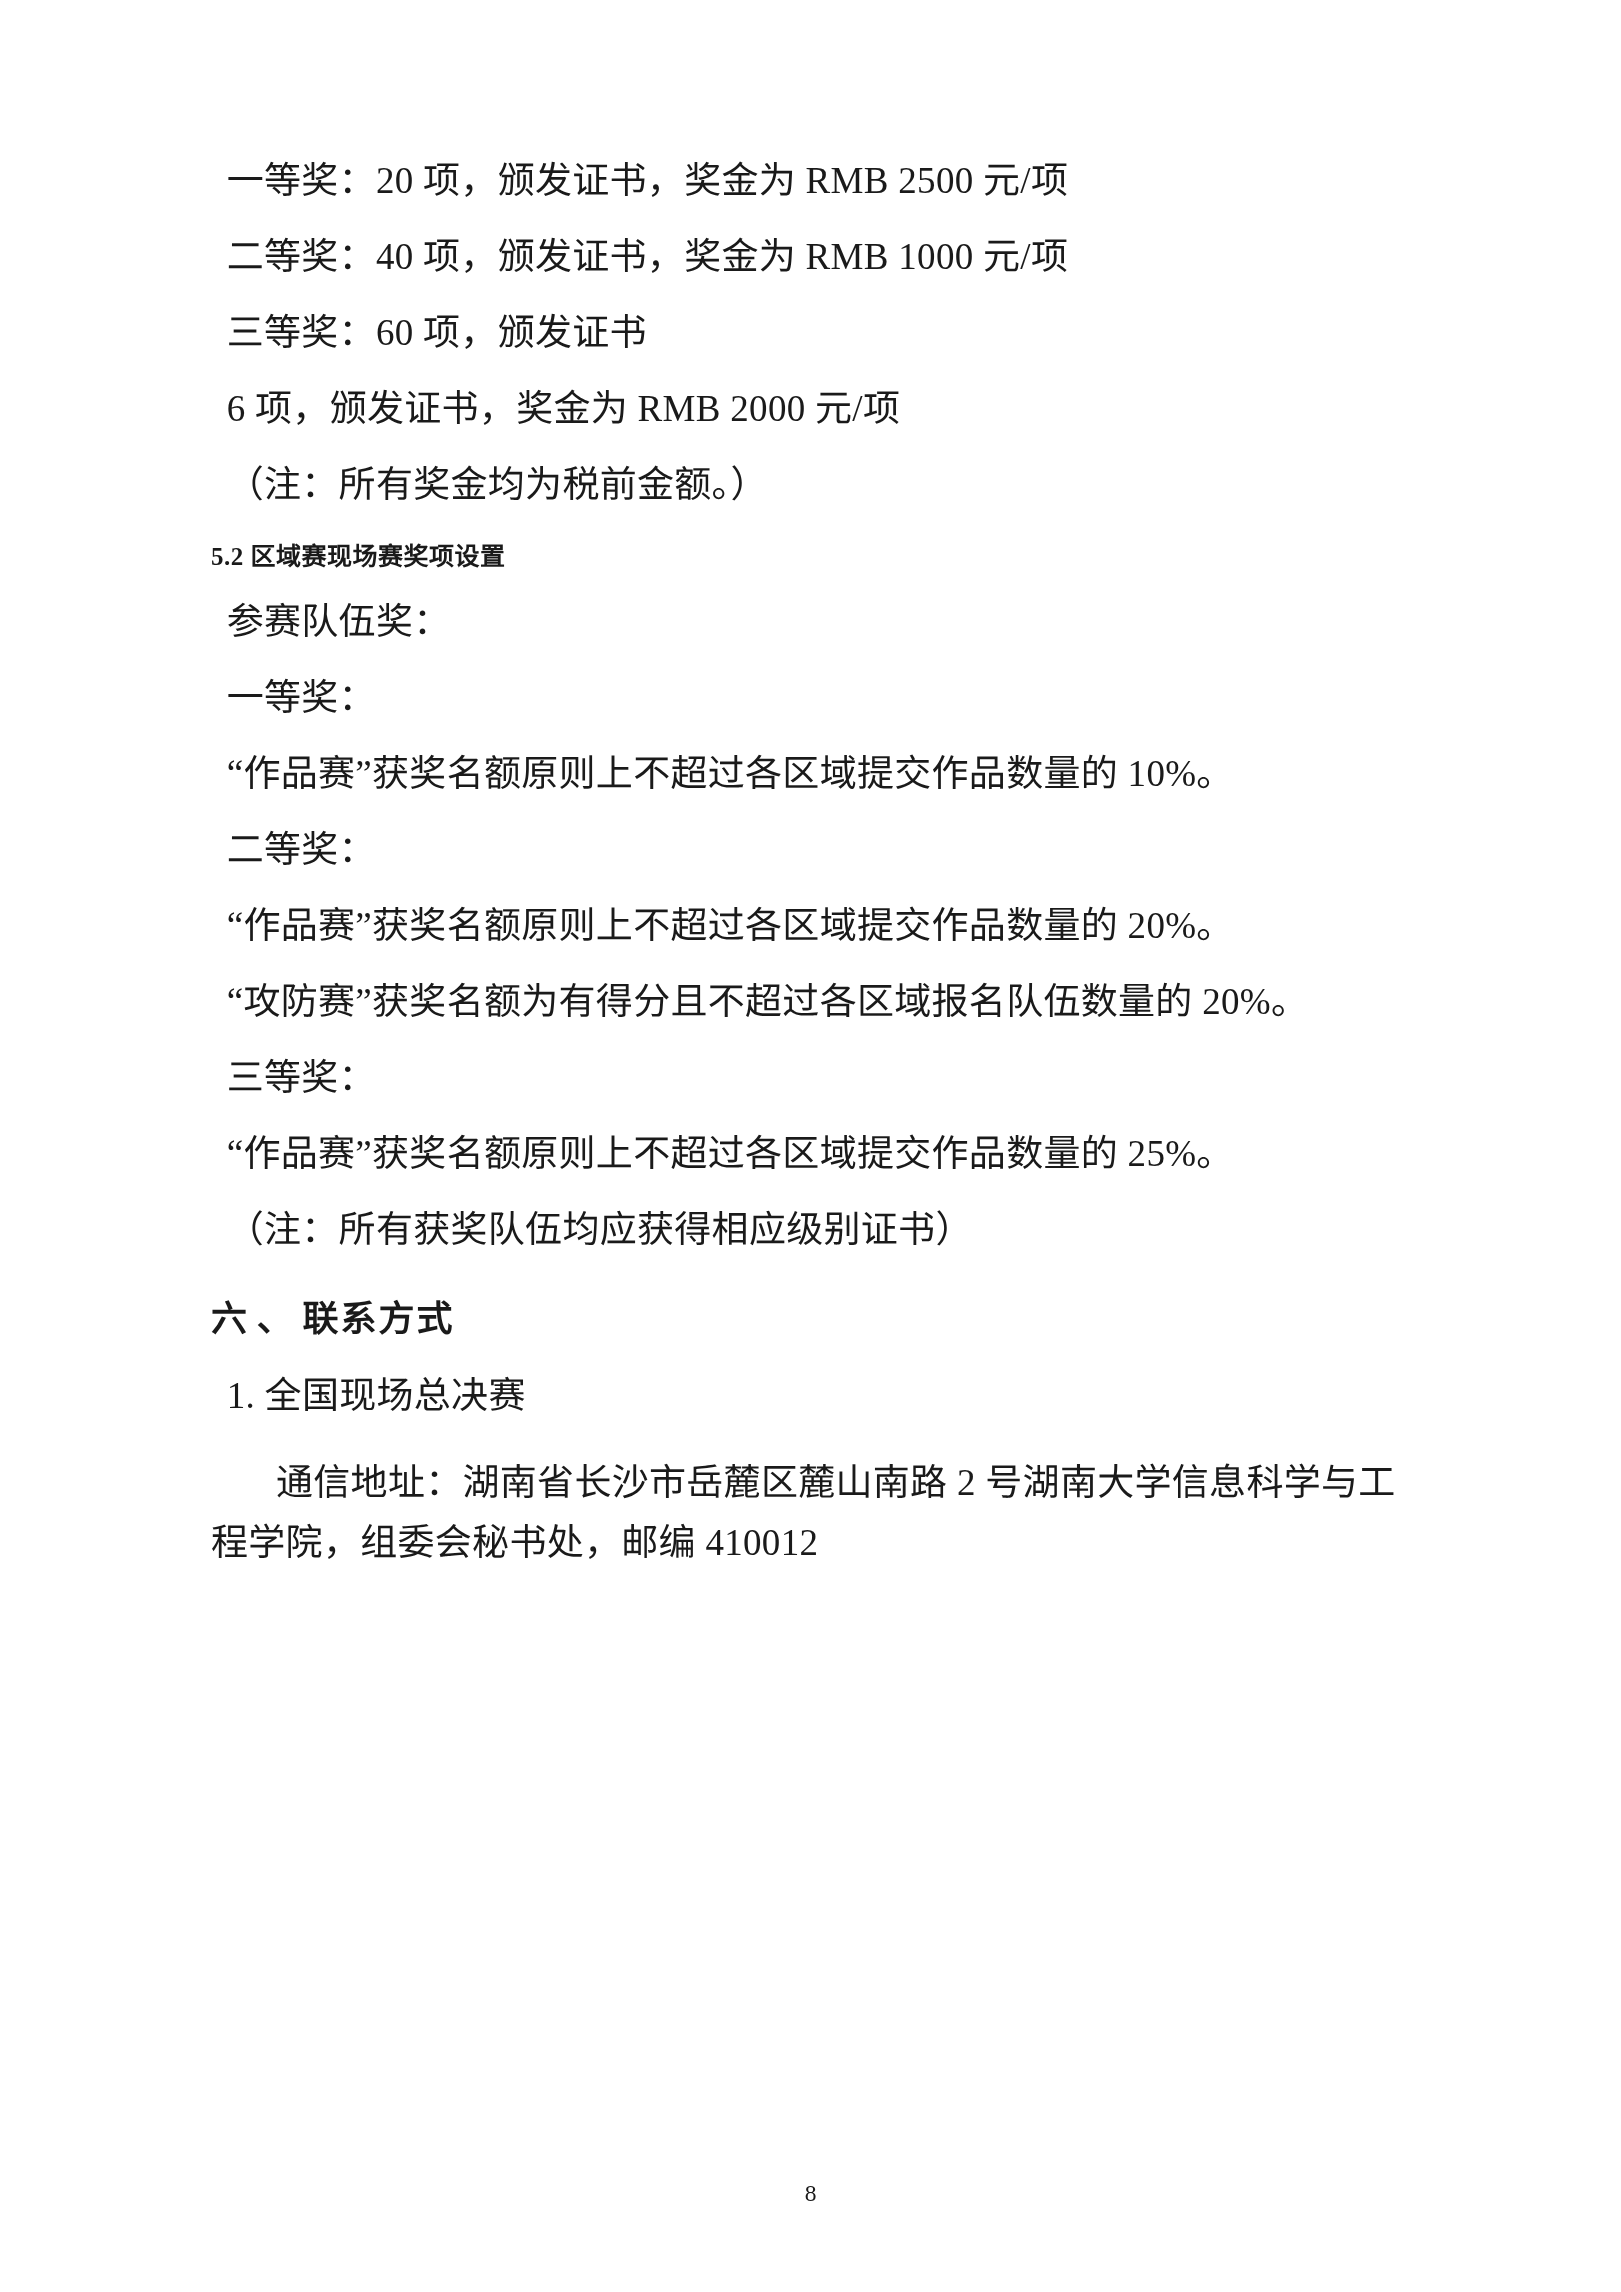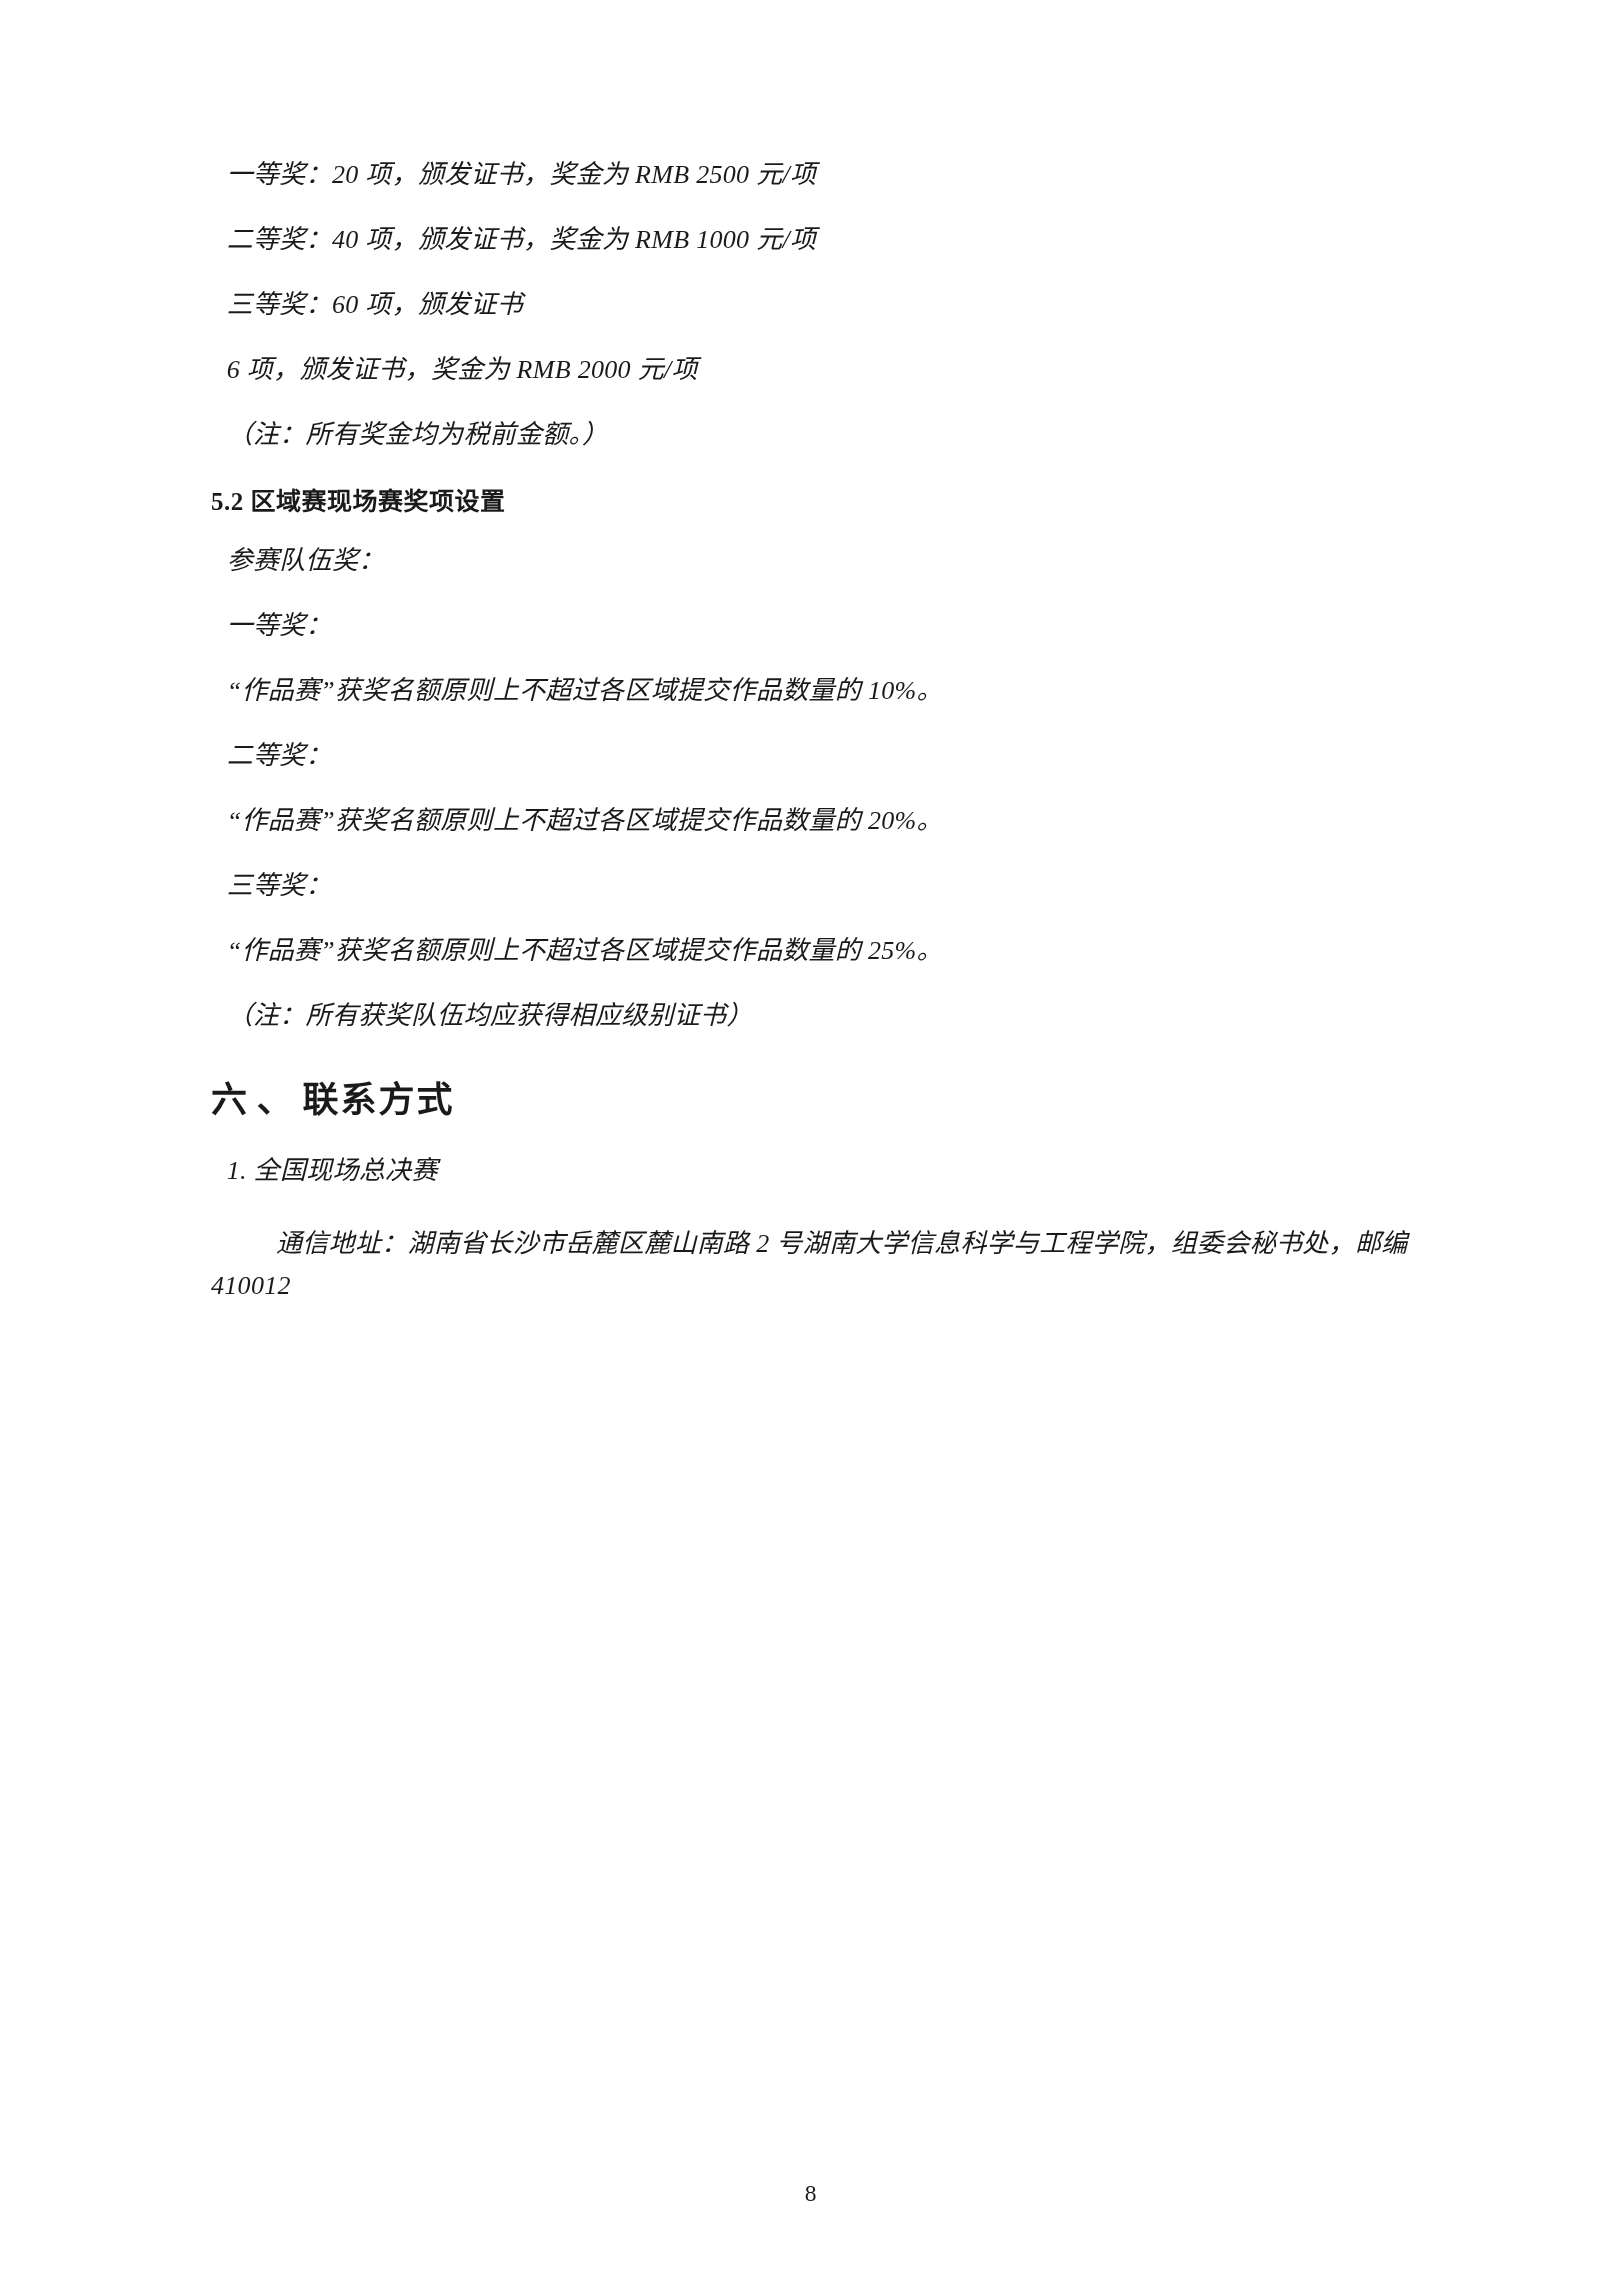--- a/index.html
+++ b/index.html
@@ -25,26 +25,25 @@
     box-sizing: border-box;
     padding: 162px 211px 108px 211px;
   }
   .content {
     position: relative;
     width: 1200px;
   }
   
   p.para {
     margin: 0 0 39px 0;
-    font-size: 26px;
+    font-size: 37px;
     line-height: 1.0;
     text-indent: 0;
     letter-spacing: 0.3px;
     white-space: nowrap;
-    font-style: italic;
   }
   p.para.indent {
     padding-left: 15.7px;
   }
   p.para.wrap {
     white-space: normal;
     line-height: 1.62;
     margin-bottom: 33px;
   }
   .para .first-line-indent {
@@ -99,20 +98,21 @@
     <h3 class="subheading">5.2 区域赛现场赛奖项设置</h3>
 
 
     <p class="para indent">参赛队伍奖：</p>
 
     <p class="para indent">一等奖：</p>
     <p class="para indent">“作品赛”获奖名额原则上不超过各区域提交作品数量的 10%。</p>
 
     <p class="para indent">二等奖：</p>
     <p class="para indent">“作品赛”获奖名额原则上不超过各区域提交作品数量的 20%。</p>
+    <p class="para indent">“攻防赛”获奖名额为有得分且不超过各区域报名队伍数量的 20%。</p>
 
     <p class="para indent">三等奖：</p>
     <p class="para indent">“作品赛”获奖名额原则上不超过各区域提交作品数量的 25%。</p>
 
     <p class="para indent">（注：所有获奖队伍均应获得相应级别证书）</p>
 
     <h2 class="heading"><span class="heading-num">六、</span><span>联系方式</span></h2>
 
     <p class="para indent">1. 全国现场总决赛</p>
 

